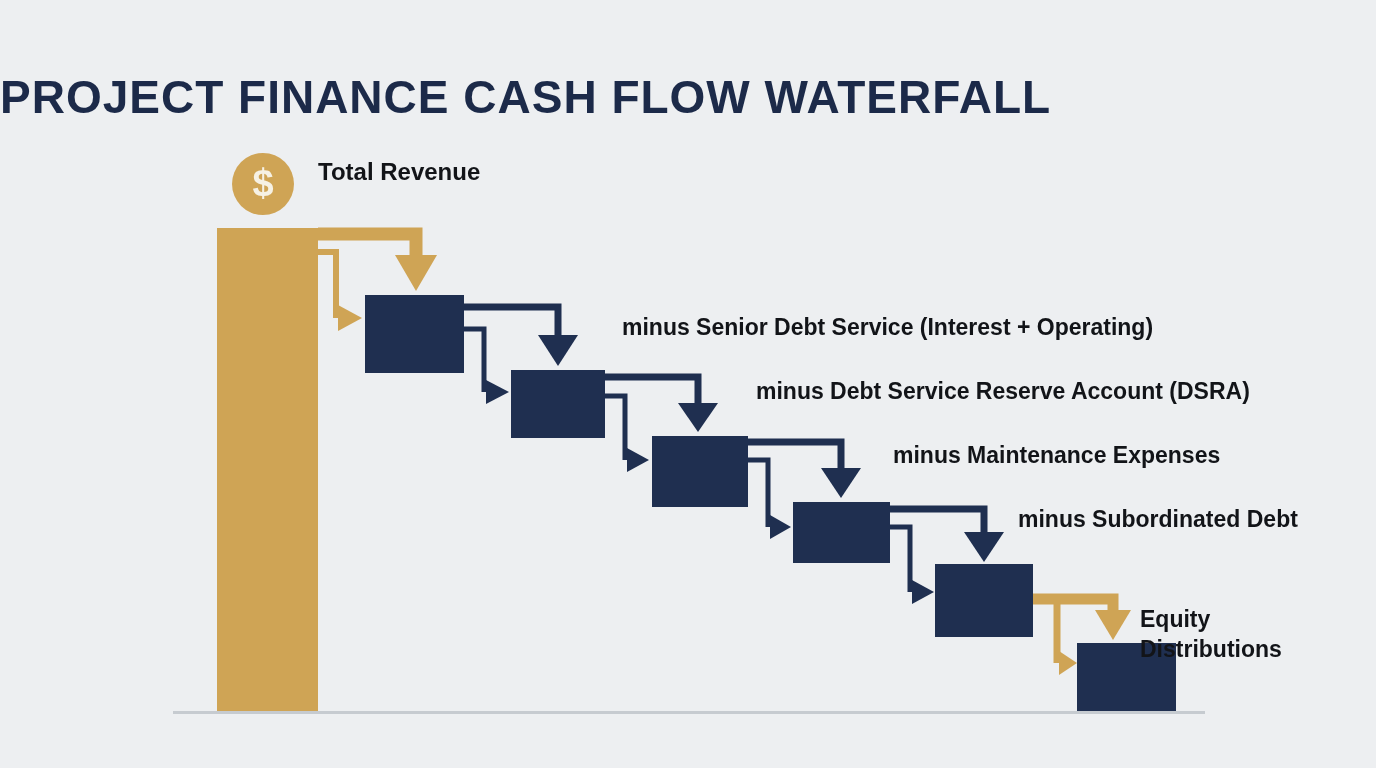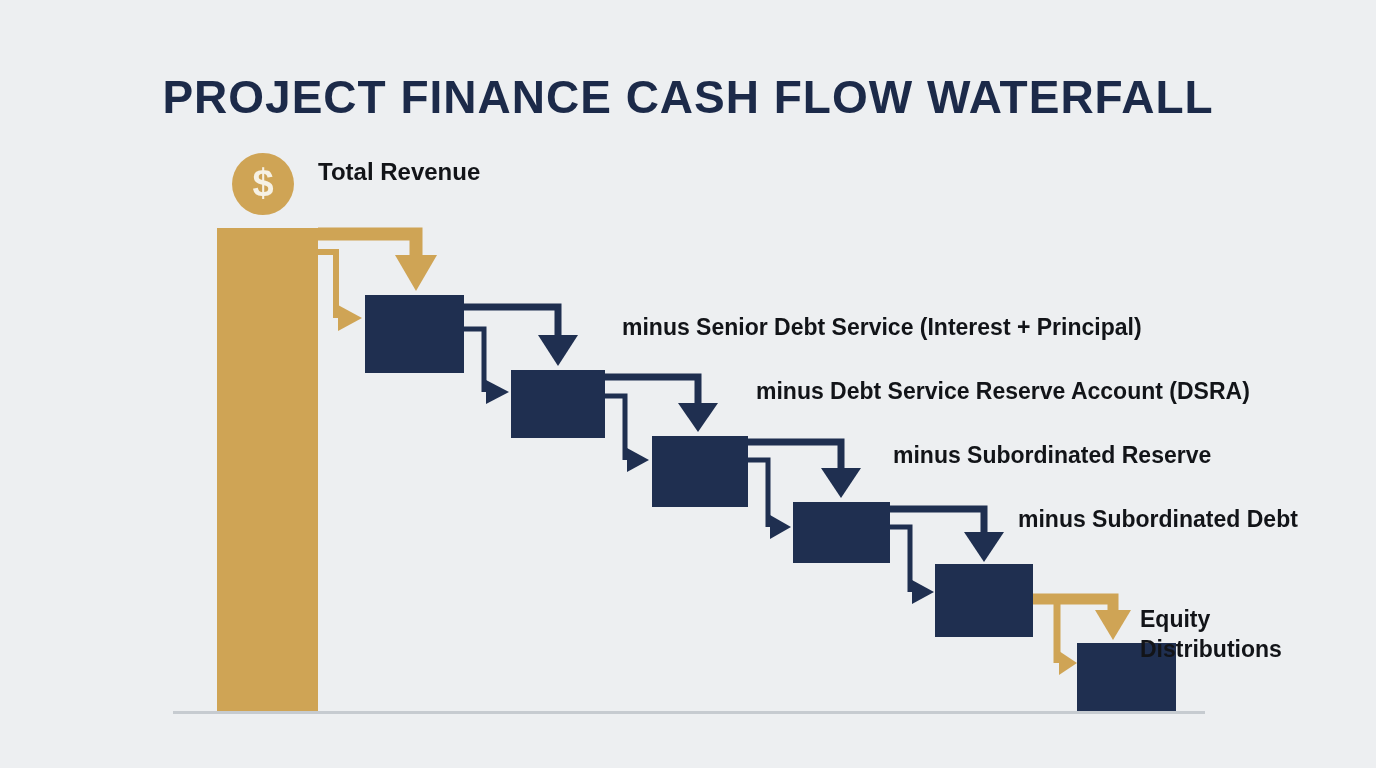--- a/index.html
+++ b/index.html
@@ -17,21 +17,21 @@
   .canvas {
     position: relative;
     width: 1376px;
     height: 768px;
     background: var(--background);
     overflow: hidden;
   }
   .page-title {
     position: absolute;
     left: 0; right: 0; top: 70px;
-    text-align: center;
+    text-align: left;
     font-size: 46px;
     font-weight: 700;
     letter-spacing: 1px;
     color: var(--title);
   }
   .dollar-badge {
     position: absolute;
     left: 232px; top: 153px;
     width: 62px; height: 62px;
     border-radius: 50%;
@@ -170,21 +170,21 @@
     </g>
   </svg>
 
   <div class="box box-1"></div>
   <div class="box box-2"></div>
   <div class="box box-3"></div>
   <div class="box box-4"></div>
   <div class="box box-5"></div>
   <div class="box box-6"></div>
 
-  <div class="step-label label-2">minus Senior Debt Service (Interest + Principal)</div>
+  <div class="step-label label-2">minus Senior Debt Service (Interest + Operating)</div>
   <div class="step-label label-3">minus Debt Service Reserve Account (DSRA)</div>
-  <div class="step-label label-4">minus Subordinated Reserve</div>
+  <div class="step-label label-4">minus Maintenance Expenses</div>
   <div class="step-label label-5">minus Subordinated Debt</div>
   <div class="step-label label-6">Equity Distributions</div>
 
   <div class="baseline"></div>
 
 </div>
 
 </body></html>

